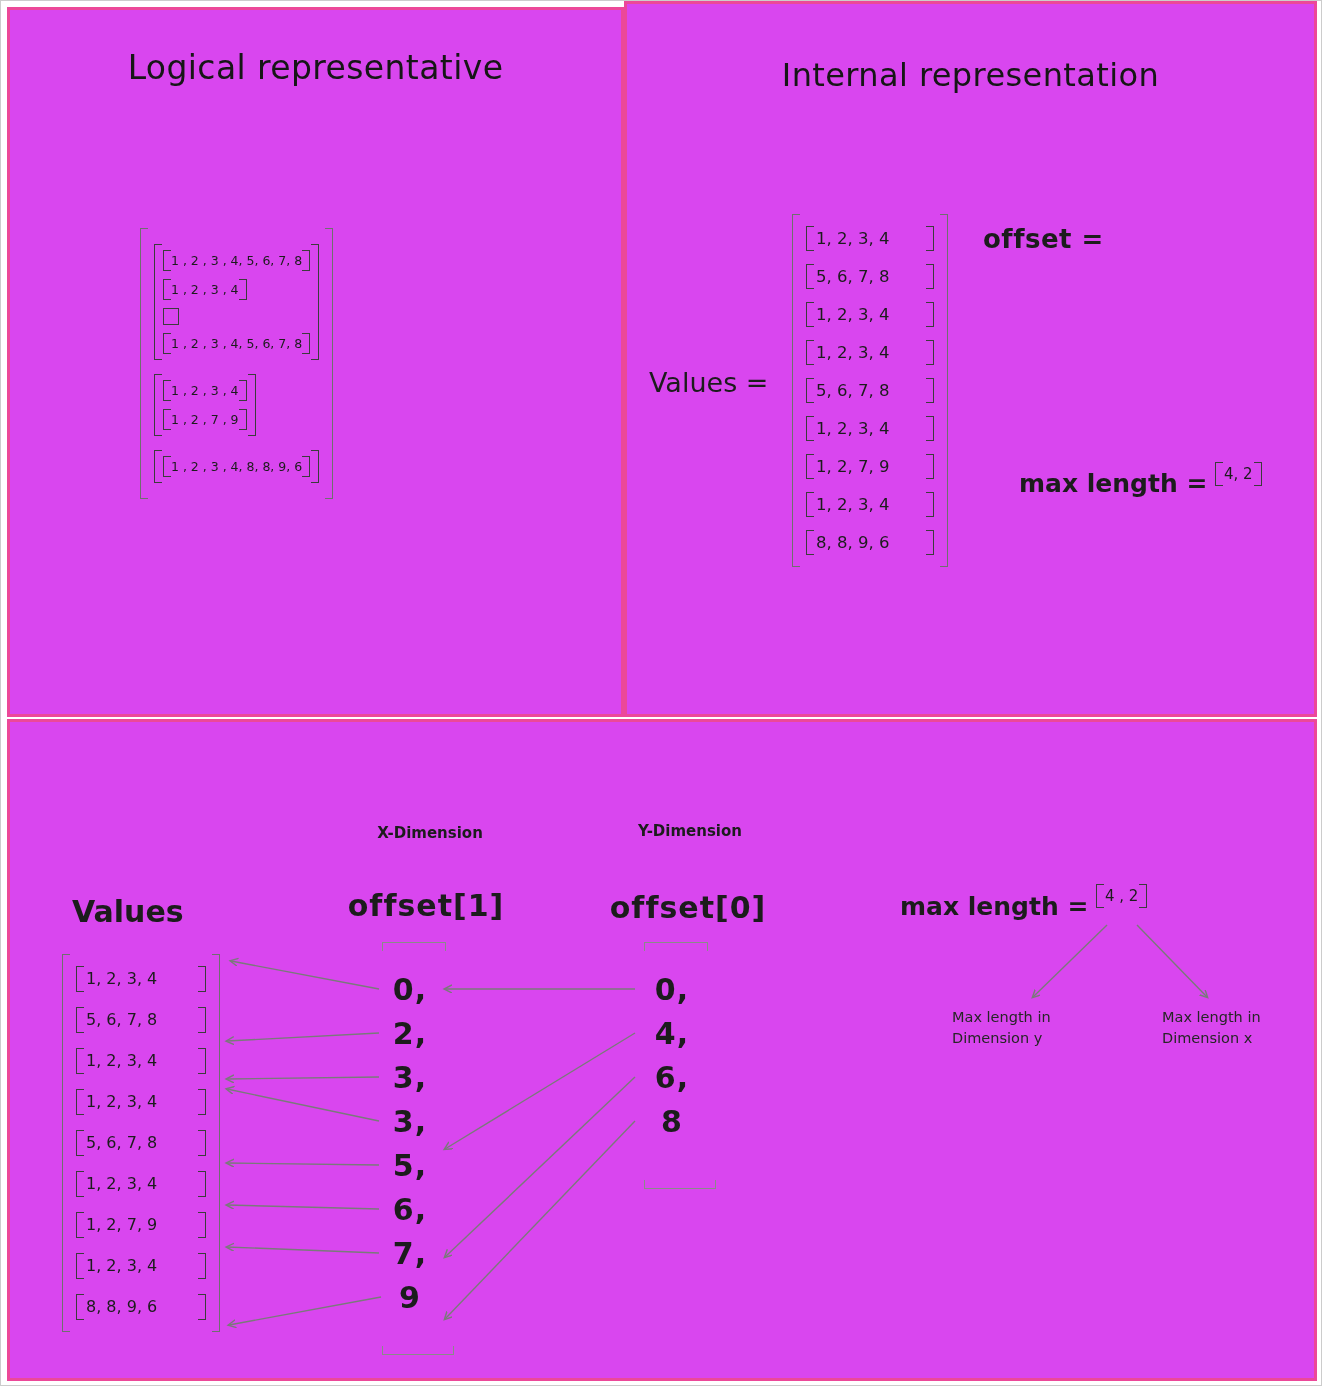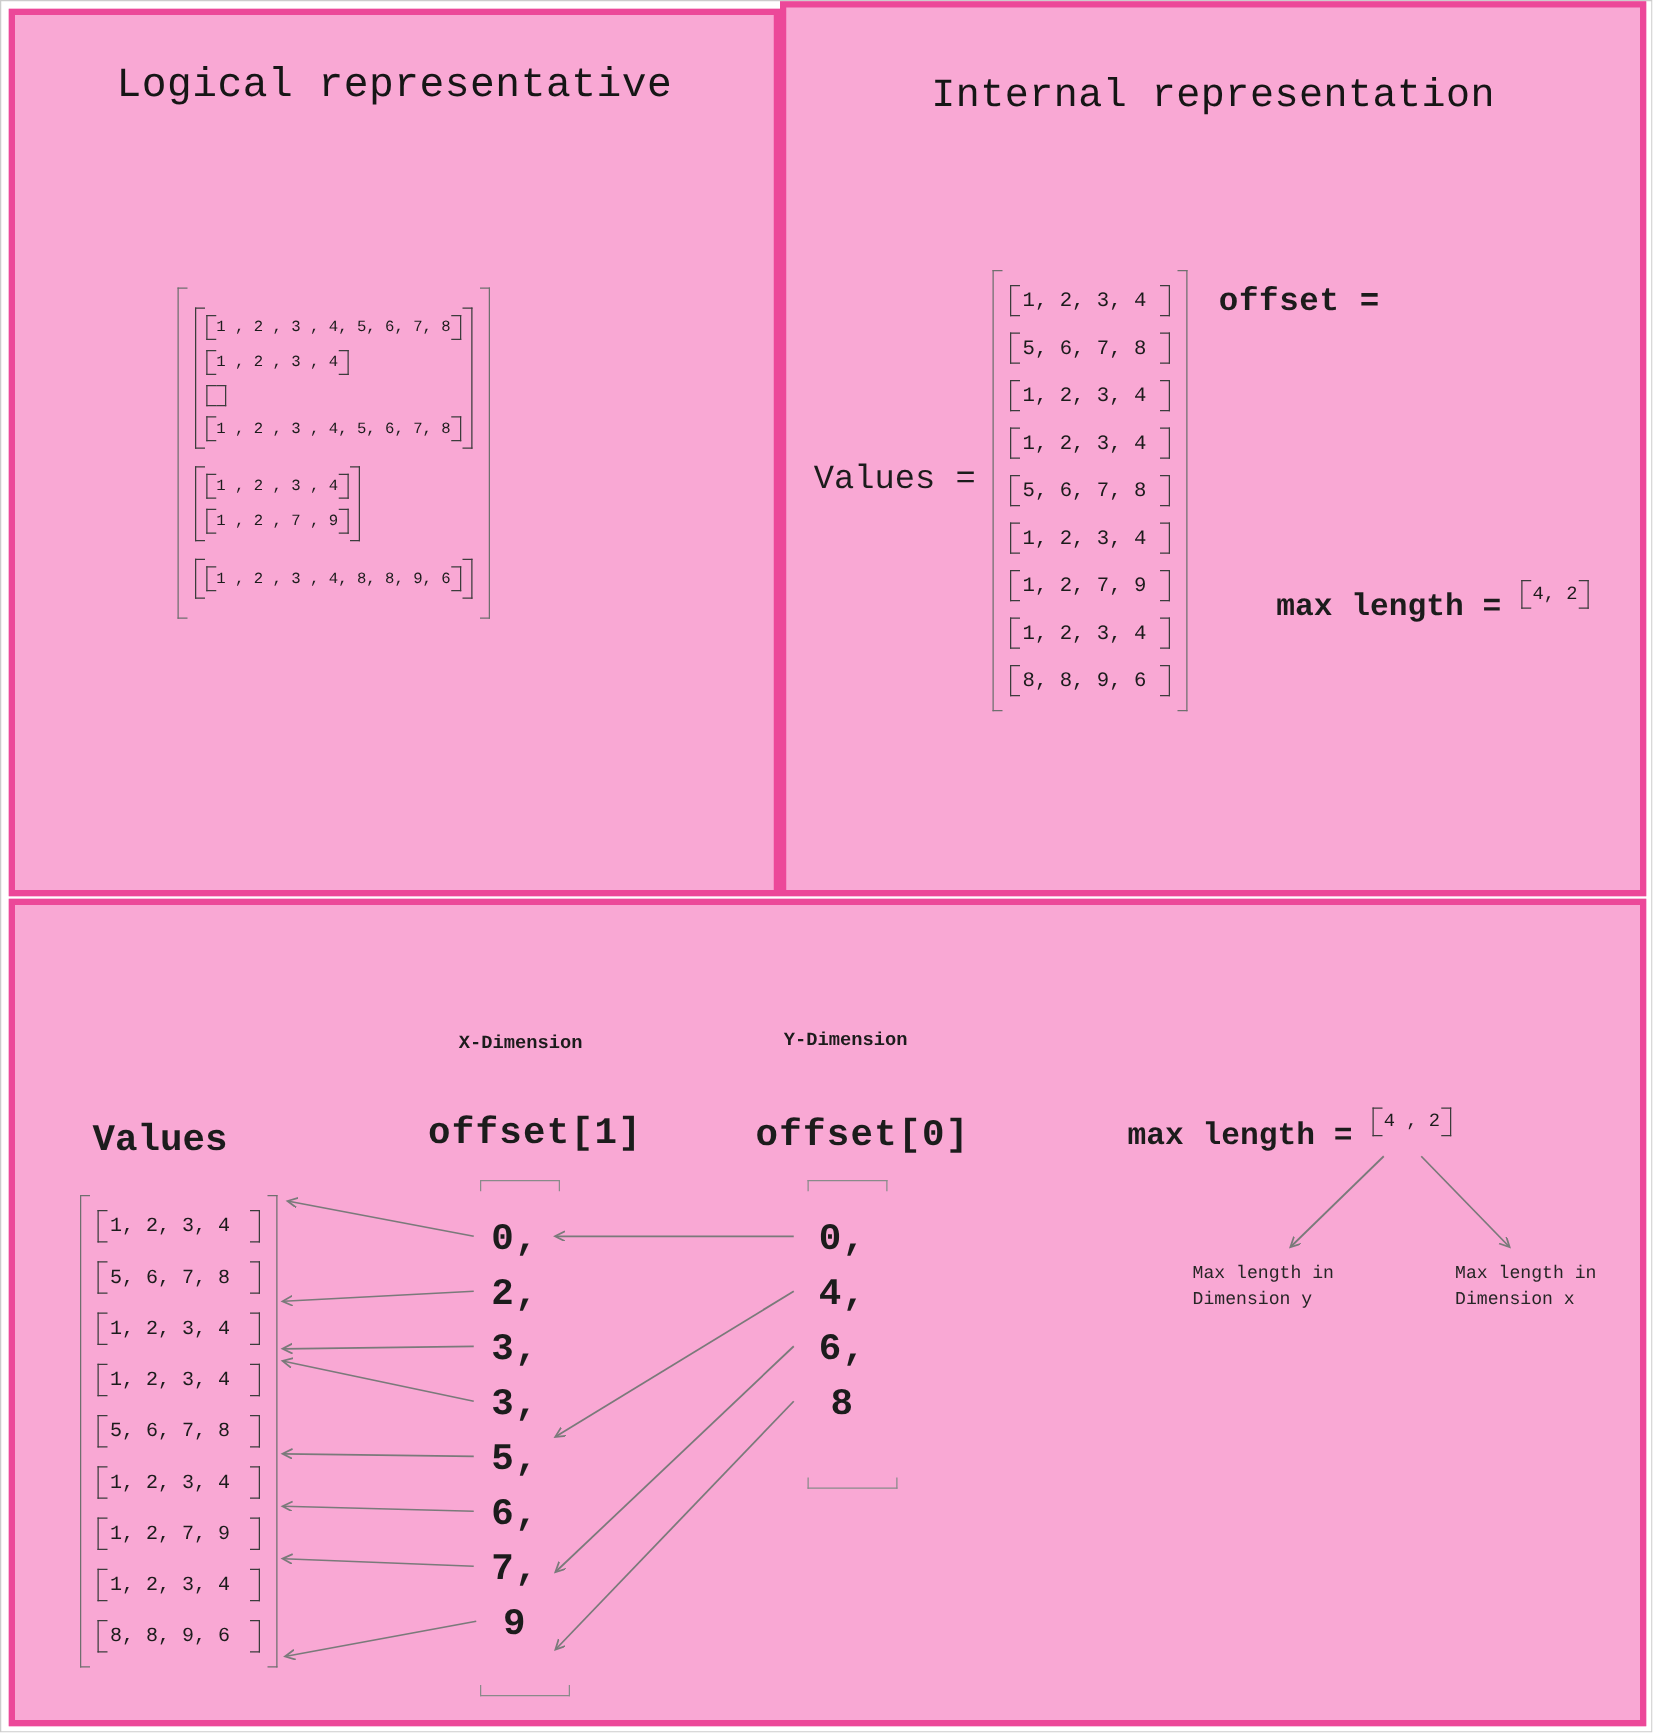--- a/index.html
+++ b/index.html
@@ -1,21 +1,21 @@
 <!DOCTYPE html>
 <html><head>
 <meta charset="utf-8">
 <style>
   * { margin:0; padding:0; box-sizing:border-box; }
   html,body { width:1322px; height:1386px; background:#ffffff; }
   body { font-family:"DejaVu Sans", sans-serif; color:#1c1c1c; position:relative; }
 
   .page { position:absolute; inset:0; border:1px solid #cccccc; background:#fff; }
 
-  .panel { position:absolute; border:5px solid #ec4899; background:#f9a8d4;font-family:Liberation Mono, monospace; }
+  .panel { position:absolute; border:3px solid #ec4899; background:#d946ef; }
   #panel-logical { left:6px; top:6px; width:617px; height:710px; }
   #panel-internal { left:623px; top:0px; width:693px; height:716px; }
   #panel-meaning { left:6px; top:718px; width:1310px; height:662px; }
 
   .title { font-weight:500; text-align:center; letter-spacing:.4px; color:#161616; }
   #panel-logical .title { font-size:33px; margin-top:38px; }
   #panel-internal .title { font-size:32px; margin-top:52px; }
   #panel-meaning .title { font-size:25px; margin-top:34px; }
 
   .abs { position:absolute; }
@@ -37,21 +37,21 @@
   .srow { font-size:12.5px; padding:3px 8px; min-height:17px; min-width:12px; white-space:nowrap; }
   .irow { font-size:16.5px; padding:3px 10px; width:128px; white-space:nowrap; }
   .orow { font-size:15px;  padding:3px 9px;  white-space:nowrap; }
   .mrow { font-size:16px;  padding:3px 10px; width:130px; height:26px; line-height:20px; white-space:nowrap; }
 
   .lbl-values { font-size:27px; font-weight:500; }
   .lbl-offset { font-size:26px; font-weight:700; letter-spacing:.5px; }
   .lbl-max    { font-size:25px; font-weight:600; }
   .small-br   { font-size:15px; padding:3px 9px; }
 
-  .dim-label { font-size:15px; font-weight:600; width:130px; }
+  .dim-label { font-size:15px; font-weight:600; text-align:center; width:130px; }
   .h-values  { font-size:30px; font-weight:600; }
   .h-offset  { font-size:30px; font-weight:700; letter-spacing:1px; text-align:center; width:180px; }
 
   .num-col { display:flex; flex-direction:column; align-items:center; gap:12px; width:80px; }
   .num { font-size:30px; font-weight:600; height:32px; line-height:32px; text-align:center; letter-spacing:1px; }
 
   .tick { position:absolute; border:1.8px solid #8a8a8a; }
   .tick.top    { border-bottom:none; height:9px; }
   .tick.bottom { border-top:none;    height:9px; }
 
@@ -113,21 +113,21 @@
             <div class="br irow">1, 2, 3, 4</div>
             <div class="br irow">5, 6, 7, 8</div>
             <div class="br irow">1, 2, 3, 4</div>
             <div class="br irow">1, 2, 7, 9</div>
             <div class="br irow">1, 2, 3, 4</div>
             <div class="br irow">8, 8, 9, 6</div>
           </div>
       </div>
     </div>
 
-    <div class="abs lbl-offset" style="left:346px; top:220px;">offset =</div>
+    <div class="abs lbl-offset" style="left:356px; top:220px;">offset =</div>
 
 
     <div class="abs lbl-max" style="left:392px; top:465px;">max length =</div>
     <div class="abs" style="left:588px; top:458px;">
       <div class="br small-br">4, 2</div>
     </div>
   </section>
 
   <section class="panel" id="panel-meaning">
 

